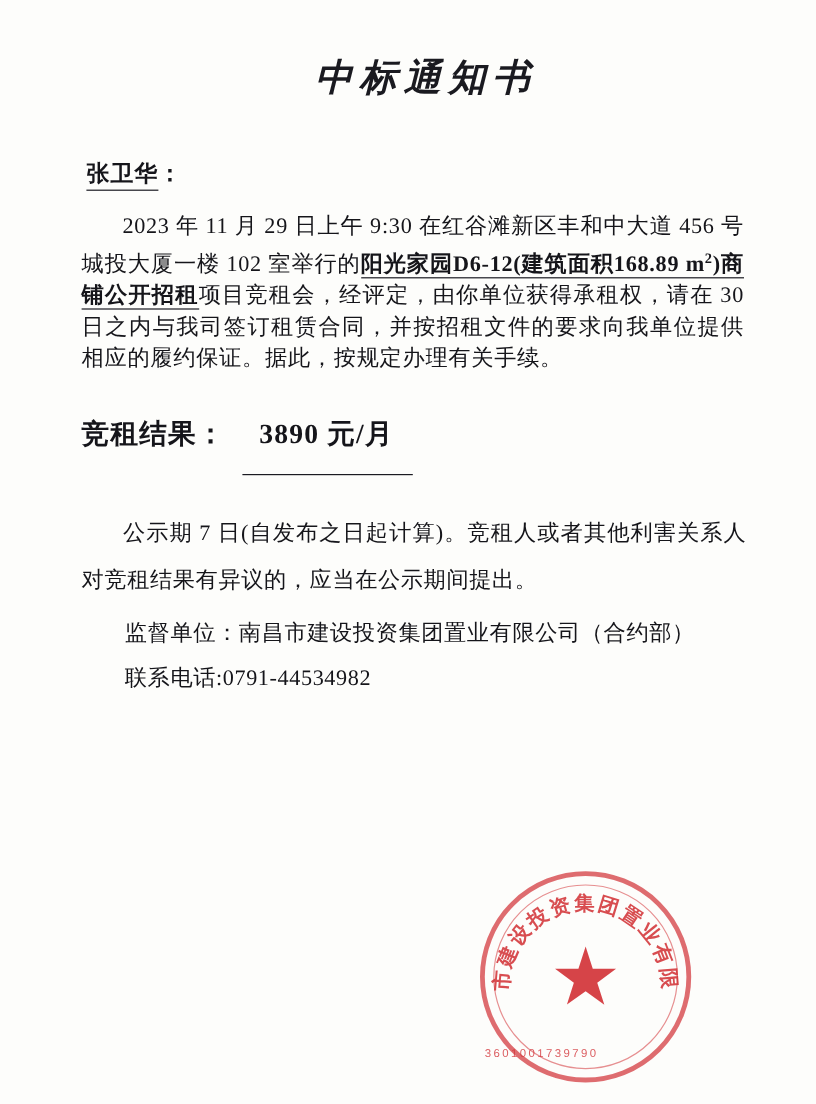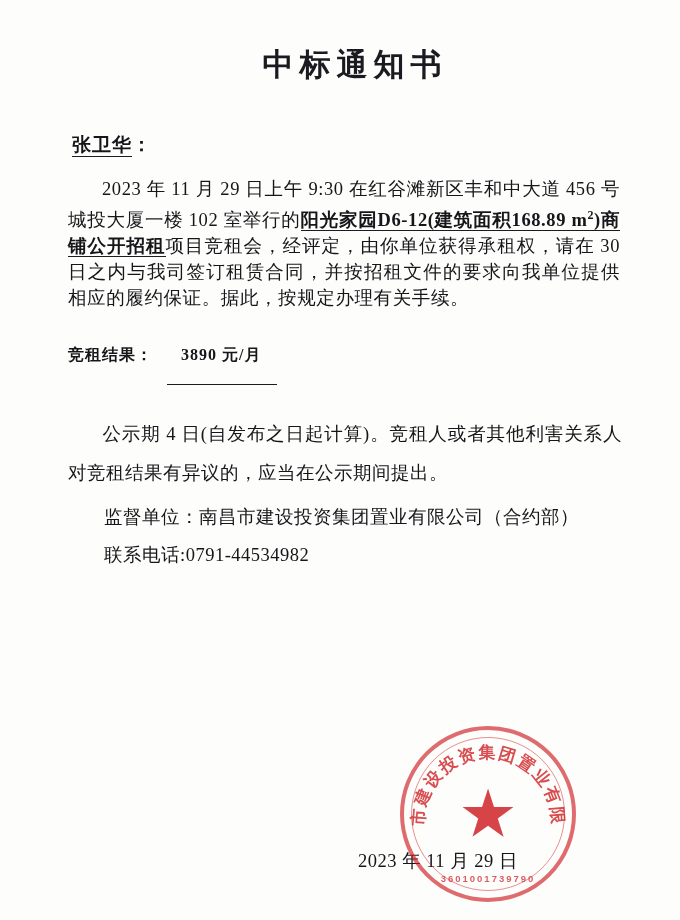--- a/index.html
+++ b/index.html
@@ -26,34 +26,36 @@
   
   .doc-title {
     margin: 44px 0 0 0;
     text-align: center;
     font-family: "Liberation Serif", "DejaVu Serif", serif;
     font-size: 31px;
     font-weight: bold;
     letter-spacing: 6px;
     color: #1a1a20;
     padding-left: 30px;
+    font-style: italic;
   }
 
   
   .salutation {
     margin: 46px 0 0 72px;
     font-size: 19px;
     font-weight: bold;
     letter-spacing: 1px;
     position: relative;
     display: inline-block;
   }
   .salutation .name {
     border-bottom: 1.6px solid #1b1b22;
     padding-bottom: 1px;
+    font-family: Liberation Mono, monospace;
   }
 
   
   .body-block {
     margin: 18px 60px 0 68px;
     font-size: 18.5px;
     line-height: 26px;
     text-align: justify;
     text-justify: inter-ideograph;
     letter-spacing: 0.6px;
@@ -63,21 +65,21 @@
   .emph {
     font-weight: bold;
     border-bottom: 1.6px solid #1b1b22;
     padding-bottom: 0px;
   }
   .sup { font-size: 12px; vertical-align: super; }
 
   
   .result-row {
     margin: 34px 0 0 68px;
-    font-size: 16px;
+    font-size: 23px;
     font-weight: bold;
     letter-spacing: 1px;
     display: flex;
     align-items: baseline;
   }
   .result-label { white-space: nowrap; }
   .result-value {
     margin-left: 14px;
     border-bottom: 1.7px solid #1b1b22;
     padding: 0 16px 18px 14px;
@@ -148,26 +150,25 @@
   }
   .seal-text {
     position: absolute;
     inset: 0;
   }
   .seal-bottom {
     position: absolute;
     left: 0;
     right: 0;
     bottom: 14px;
-    text-align: center;
+    text-align: left;
     font-size: 9.5px;
     letter-spacing: 2px;
     color: rgba(205, 25, 30, 0.8);
     font-family: "Liberation Sans", sans-serif;
-    font-weight: bold;
   }
 </style>
 </head>
 <body>
 
 <div class="page">
 
   <div class="doc-title">中标通知书</div>
 
   <div class="salutation">
@@ -177,33 +178,32 @@
   <div class="body-block">
     <span class="indent"></span><span>2023 年 11 月 29 日上午 9:30 在红谷滩新区丰和中大道 456 号城投大厦一楼 102 室举行的</span><span class="emph"><span>阳光家园D6-12(建筑面积</span><span>168.89 m</span><span class="sup">2</span><span>)商铺公开招租</span></span><span>项目竞租会，经评定，由你单位获得承租权，请在 30 日之内与我司签订租赁合同，并按招租文件的要求向我单位提供相应的履约保证。据此，按规定办理有关手续。</span>
   </div>
 
   <div class="result-row">
     <span class="result-label">竞租结果：</span>
     <span class="result-value">3890 元/月</span>
   </div>
 
   <div class="notice-block">
-    <span class="indent"></span><span>公示期 4 日(自发布之日起计算)。竞租人或者其他利害关系人对竞租结果有异议的，应当在公示期间提出。</span>
+    <span class="indent"></span><span>公示期 7 日(自发布之日起计算)。竞租人或者其他利害关系人对竞租结果有异议的，应当在公示期间提出。</span>
   </div>
 
   <div class="info-line">
     <span>监督单位：南昌市建设投资集团置业有限公司（合约部）</span>
   </div>
 
   <div class="info-line second">
     <span>联系电话:0791-44534982</span>
   </div>
 
   <div class="sign-area">
-    <div class="sign-date">2023 年 11 月 29 日</div>
   </div>
 
   <div class="seal">
     <div class="seal-inner"></div>
     <div class="seal-text">
       <svg width="168" height="168" viewBox="0 0 168 168" aria-hidden="true">
         <defs>
           <path id="arcTop" d="M 20,92 A 64,64 0 0 1 148,92"></path>
         </defs>
         <text fill="rgba(205,25,30,0.88)" font-size="17" font-family="Liberation Serif, serif" font-weight="bold" letter-spacing="2">

